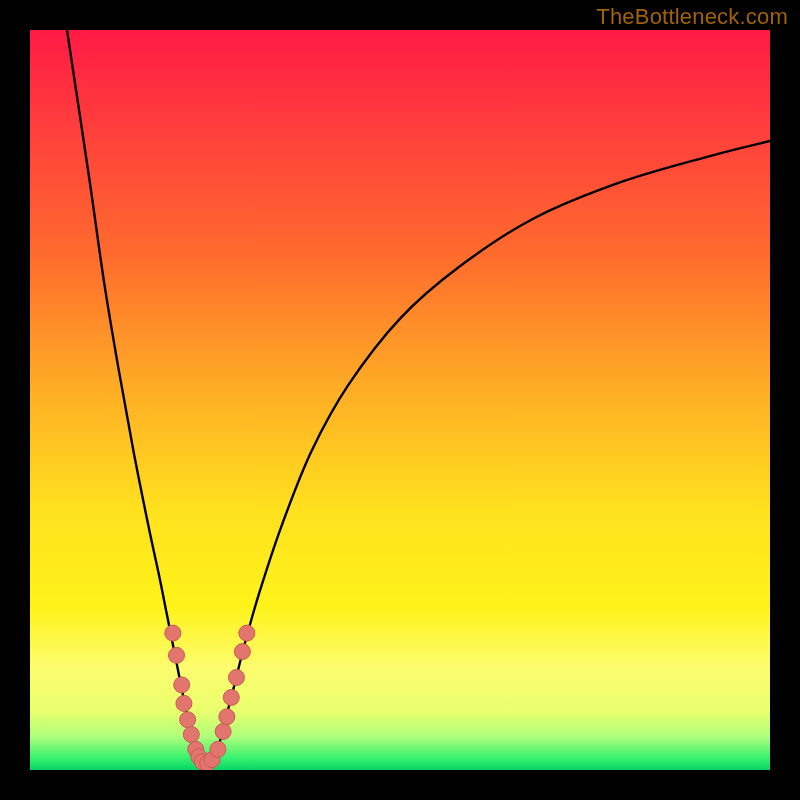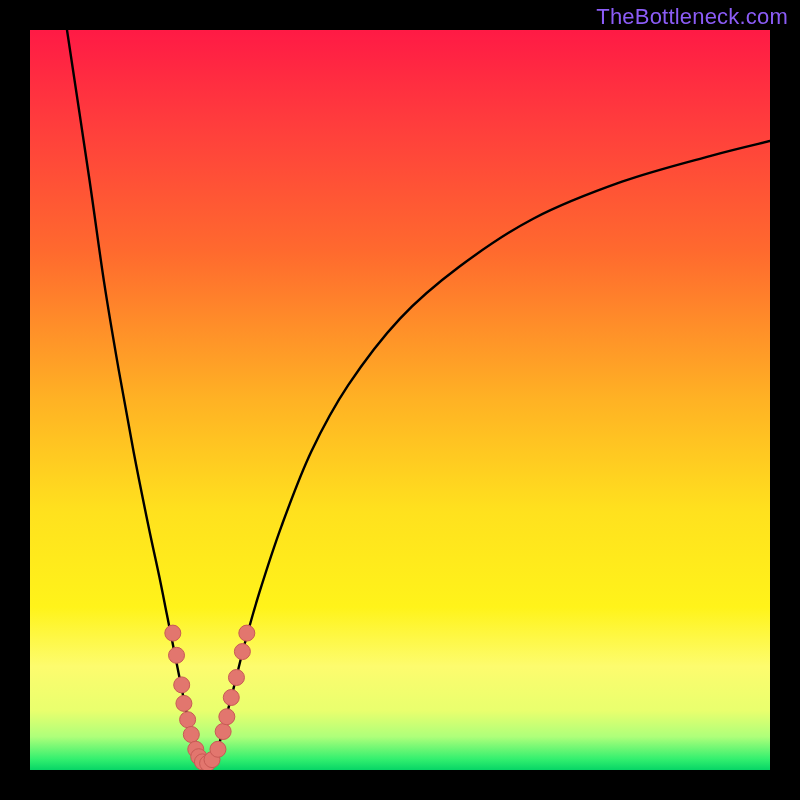--- a/index.html
+++ b/index.html
@@ -26,21 +26,21 @@
     overflow: hidden;
   }
   .gradient {
     position: absolute;
     left: 0; top: 0; right: 0; bottom: 0;
   }
   .watermark {
     position: absolute;
     top: 4px;
     right: 12px;
-    color: #8b5cf6;
+    color: #a16207;
     font-size: 22px;
     font-weight: 500;
     letter-spacing: 0.2px;
     user-select: none;
   }
   svg.curves {
     position: absolute;
     left: 0; top: 0;
     width: 740px; height: 740px;
     overflow: visible;

